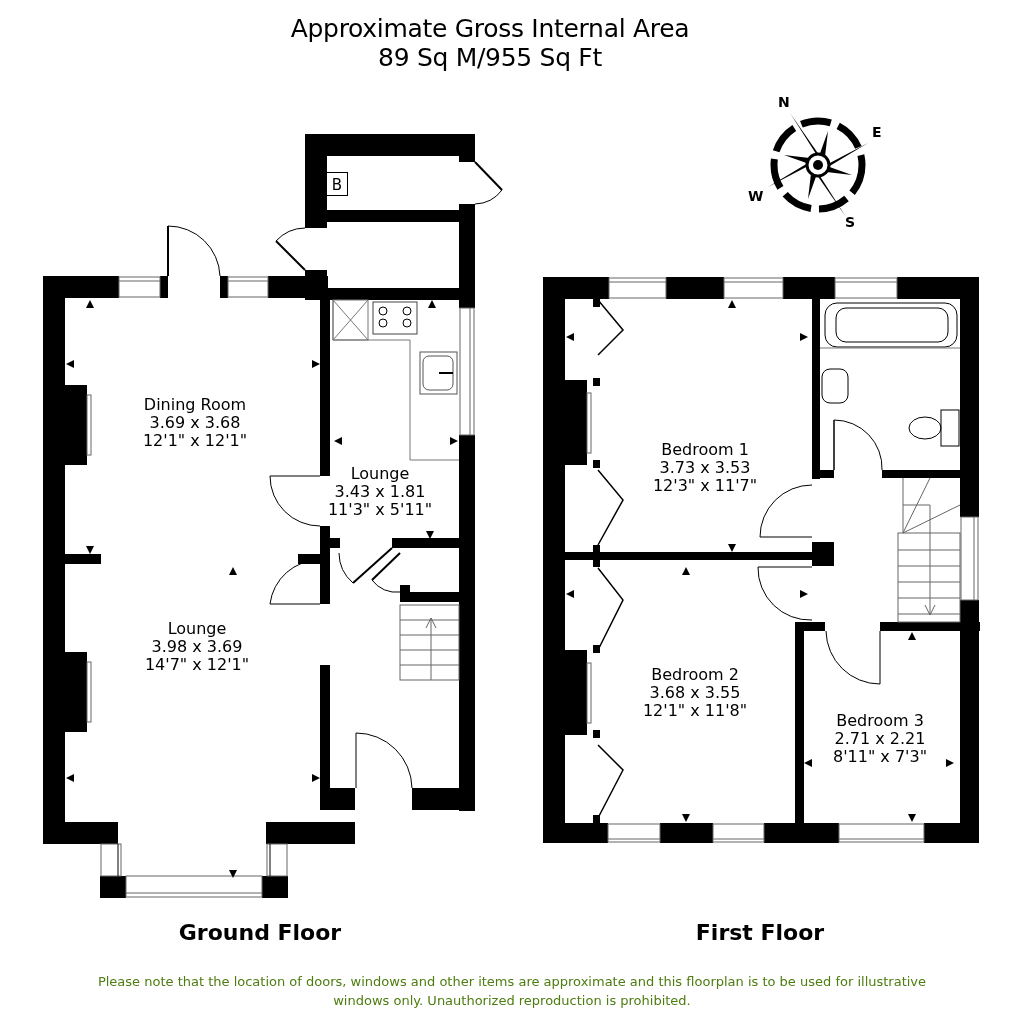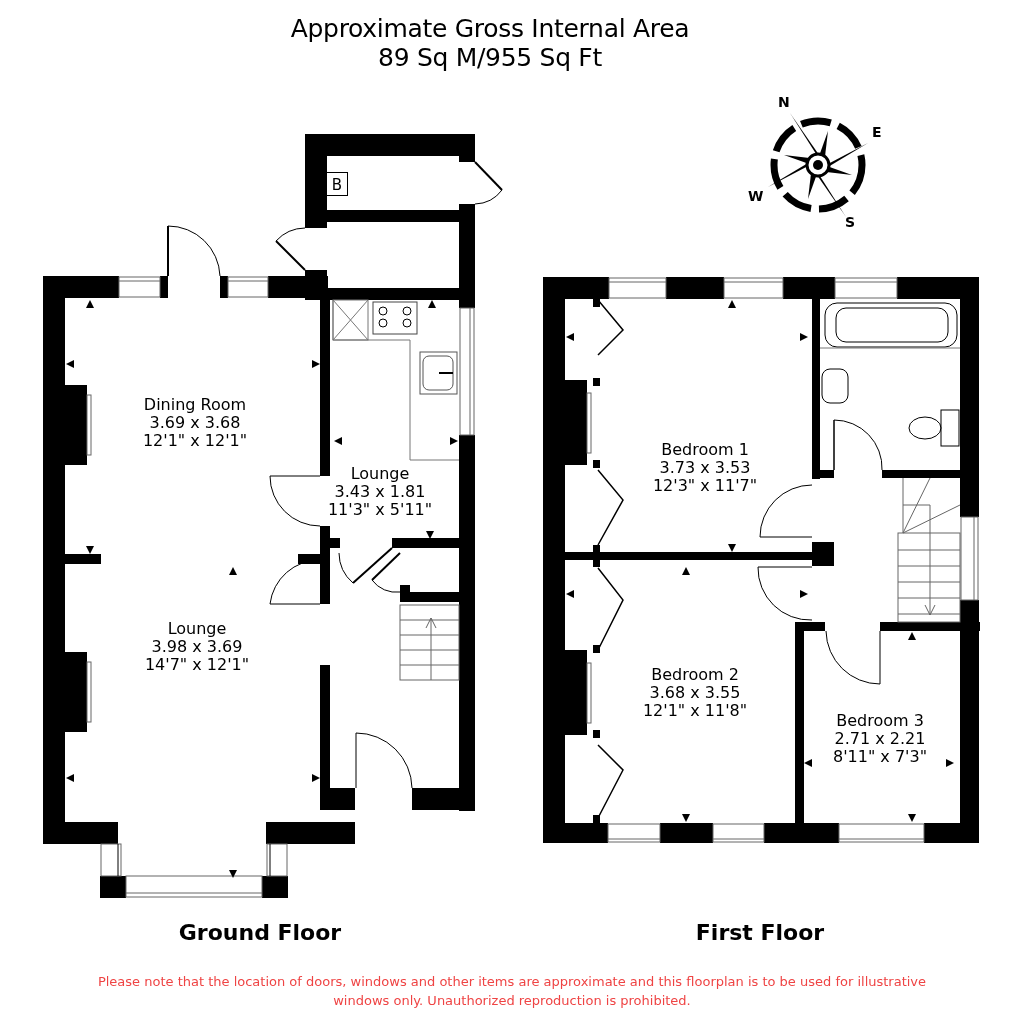--- a/index.html
+++ b/index.html
@@ -3,21 +3,21 @@
   <meta charset="utf-8">
   <style>
     html, body { margin: 0; padding: 0; background: #ffffff; }
     body { width: 1024px; height: 1024px; position: relative; overflow: hidden; font-family: "DejaVu Sans", sans-serif; color: #000; }
     .title { position: absolute; left: 0; width: 980px; text-align: center; font-size: 25px; line-height: 28px; letter-spacing: -0.3px; }
     .title.l1 { top: 15px; }
     .title.l2 { top: 44px; }
     svg.plan { position: absolute; left: 0; top: 0; width: 1024px; height: 1024px; }
     .room-label { position: absolute; text-align: center; font-size: 16px; line-height: 18px; white-space: nowrap; transform: translateX(-50%); }
     .floor-label { position: absolute; top: 920px; font-weight: bold; font-size: 22px; transform: translateX(-50%); white-space: nowrap; }
-    .disclaimer { position: absolute; top: 972px; left: 40px; width: 944px; text-align: center; color: #ef4444; font-size: 13px; line-height: 19px; }
+    .disclaimer { position: absolute; top: 972px; left: 40px; width: 944px; text-align: center; color: #4d7c0f; font-size: 13px; line-height: 19px; }
     .compass-letter { position: absolute; font-weight: bold; font-size: 14px; }
     .boiler { position: absolute; left: 326px; top: 172px; width: 22px; height: 24px; border: 1px solid #000; font-size: 15px; line-height: 24px; text-align: center; box-sizing: border-box; background:#fff; }
   </style>
 </head>
 <body>
 
 <div class="title l1">Approximate Gross Internal Area</div>
 <div class="title l2">89 Sq M/955 Sq Ft</div>
 
 <svg class="plan" viewBox="0 0 1024 1024" xmlns="http://www.w3.org/2000/svg">

